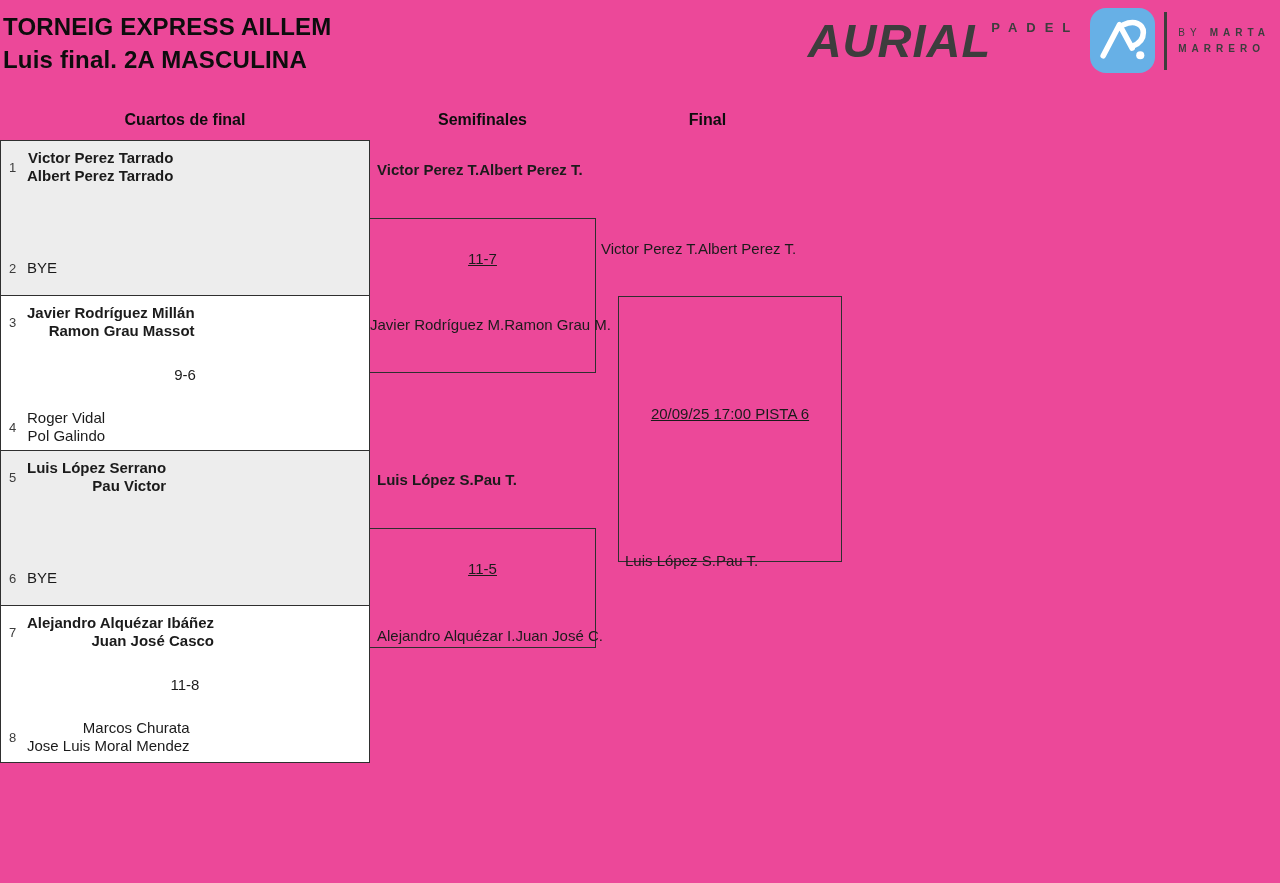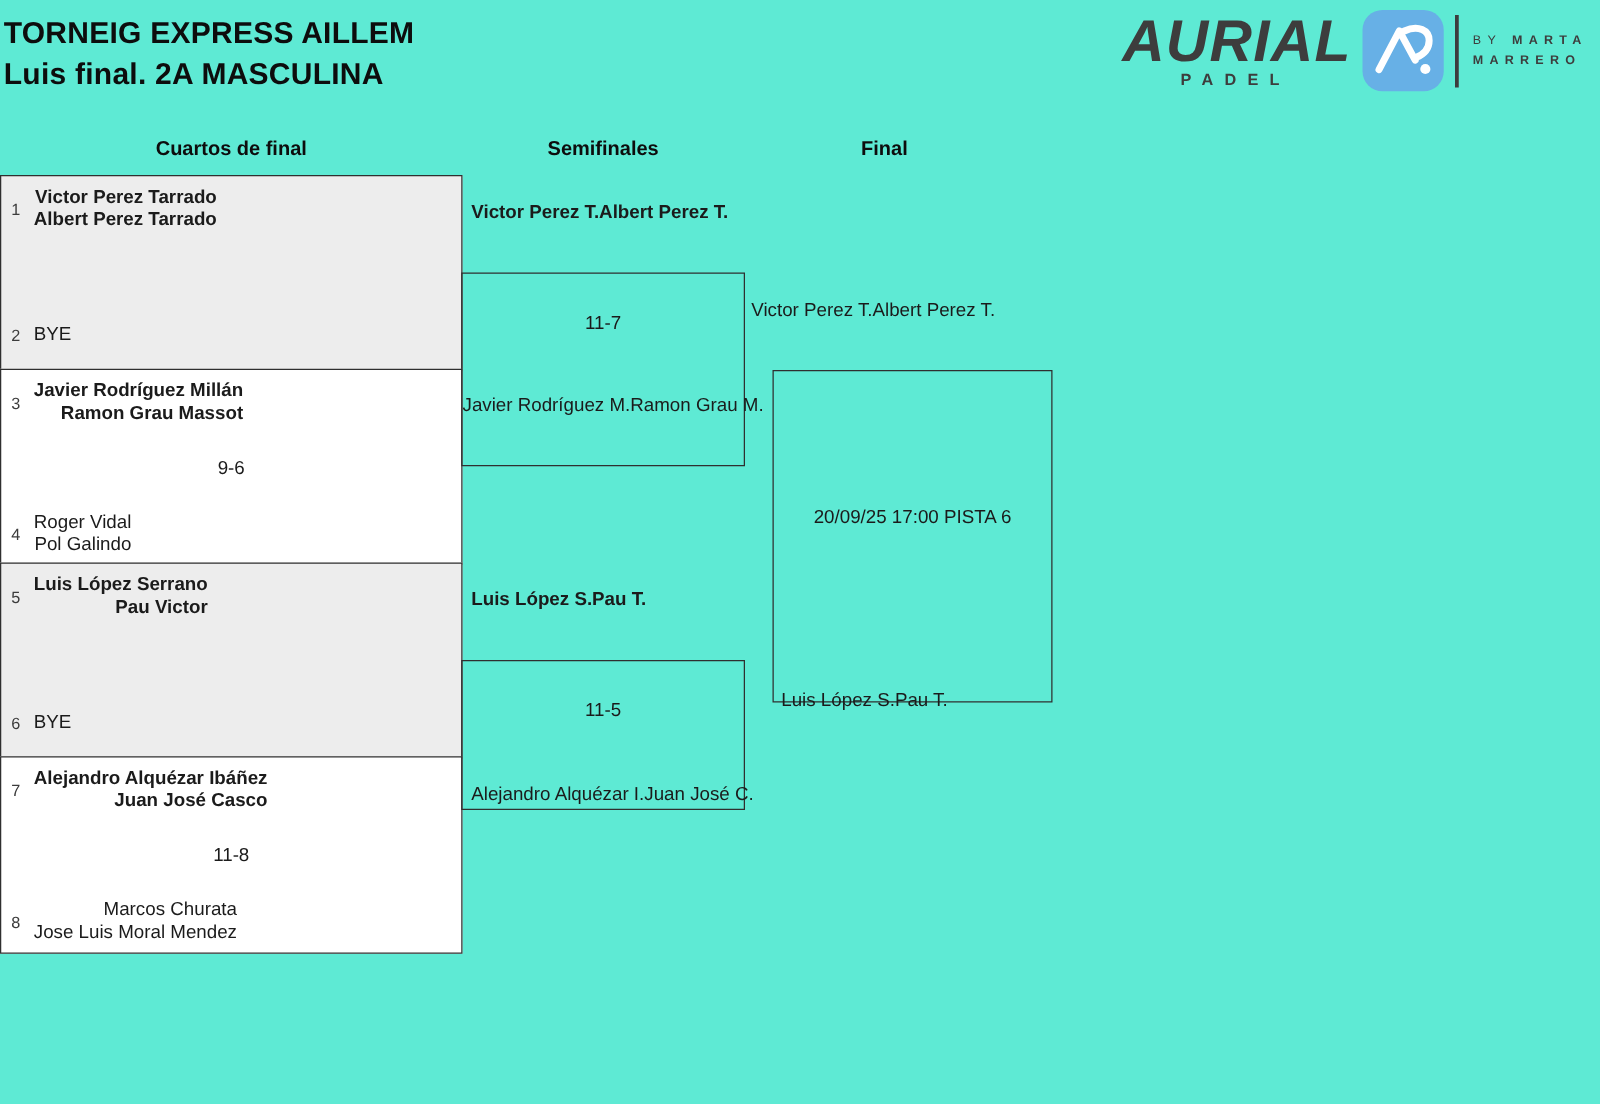--- a/index.html
+++ b/index.html
@@ -1,26 +1,26 @@
 <!DOCTYPE html>
 <html><head>
 <meta charset="utf-8">
 <style>
   * { margin:0; padding:0; box-sizing:border-box; }
   html,body { background:#ffffff; }
   .page {
-    position:relative; width:1280px; height:883px; background:#5eead4;
+    position:relative; width:1280px; height:883px; background:#ec4899;
     font-family:"Liberation Sans", sans-serif; color:#1b1b1b; overflow:hidden;
   }
   
   .title-block { position:absolute; left:3px; top:10px; }
   .title-line { font-size:24px; line-height:33px; font-weight:700; color:#0d0d0d; letter-spacing:0.2px; }
   
   .logo { position:absolute; top:8px; right:8px; display:flex; align-items:center; }
-  .wordmark-wrap { display:flex; flex-direction:column; align-items:center; margin-right:9px; }
+  .wordmark-wrap { display:flex; flex-direction:row; align-items:flex-start; margin-right:9px; }
   .wordmark {
     font-size:47px; line-height:44px; font-weight:700; font-style:italic;
     color:#3d3d3d; letter-spacing:1px;
   }
   .padel { font-size:13px; font-weight:700; letter-spacing:9px; color:#3d3d3d; margin-top:1px; padding-right:2px; }
   .monogram {
     width:65px; height:65px; border-radius:16px; background:#67b0e6;
     display:flex; align-items:center; justify-content:center; flex:0 0 auto;
   }
   .logo-divider { width:3px; height:58px; background:#3d3d3d; margin:0 11px 0 9px; }
@@ -46,21 +46,21 @@
   .names { display:flex; flex-direction:column;text-align:right; }
   .name-line { font-size:15px; line-height:18px; color:#1b1b1b; }
   .winner .name-line { font-weight:700; }
   .score { position:absolute; left:0; width:100%; top:70px; text-align:center; font-size:15px; color:#1b1b1b; }
   .match-box { position:absolute; border:1.5px solid #2f2f2f; background:transparent; }
   .sf-box1 { left:369px; top:218px; width:227px; height:155px; }
   .sf-box2 { left:369px; top:528px; width:227px; height:120px; }
   .final-box { left:618px; top:296px; width:224px; height:266px; }
   .float-label { position:absolute; display:flex; flex-direction:row; }
   .float-label .name-line { white-space:nowrap; }
-  .box-score { position:absolute; left:0; width:100%; text-align:center; font-size:15px; color:#1b1b1b; }
+  .box-score { position:absolute; left:0; width:100%; text-align:center; font-size:15px; color:#1b1b1b;text-decoration:underline; }
 </style>
 </head>
 <body>
 
 <div class="page">
 
   <div class="title-block">
     <div class="title-line">TORNEIG EXPRESS AILLEM</div>
     <div class="title-line">Luis final. 2A MASCULINA</div>
   </div>

